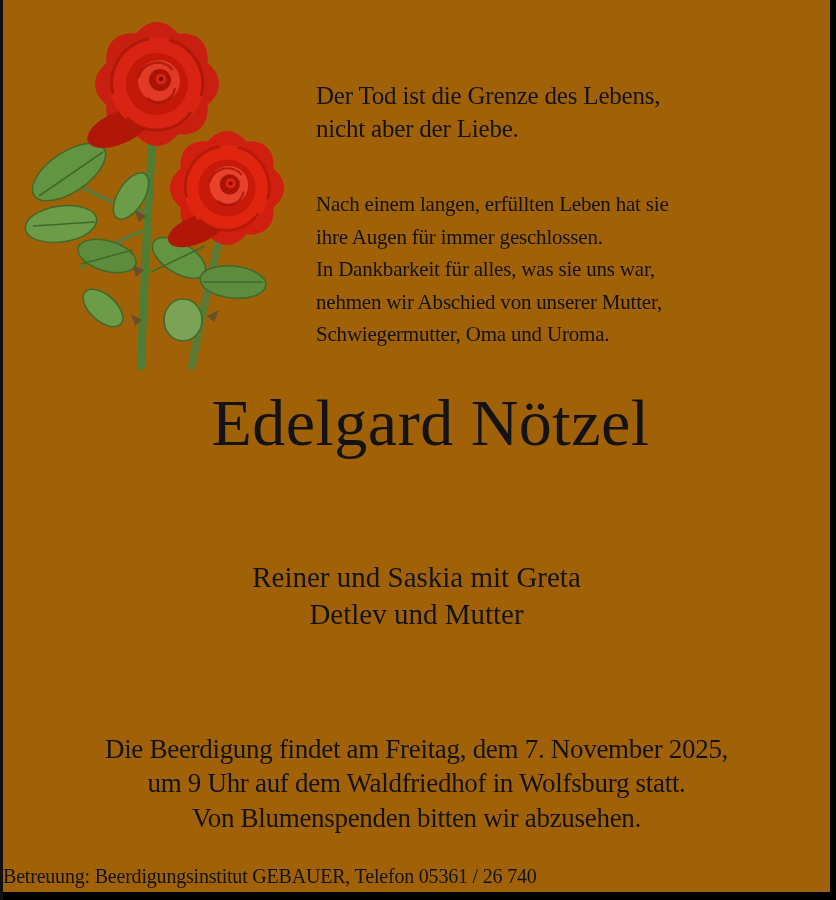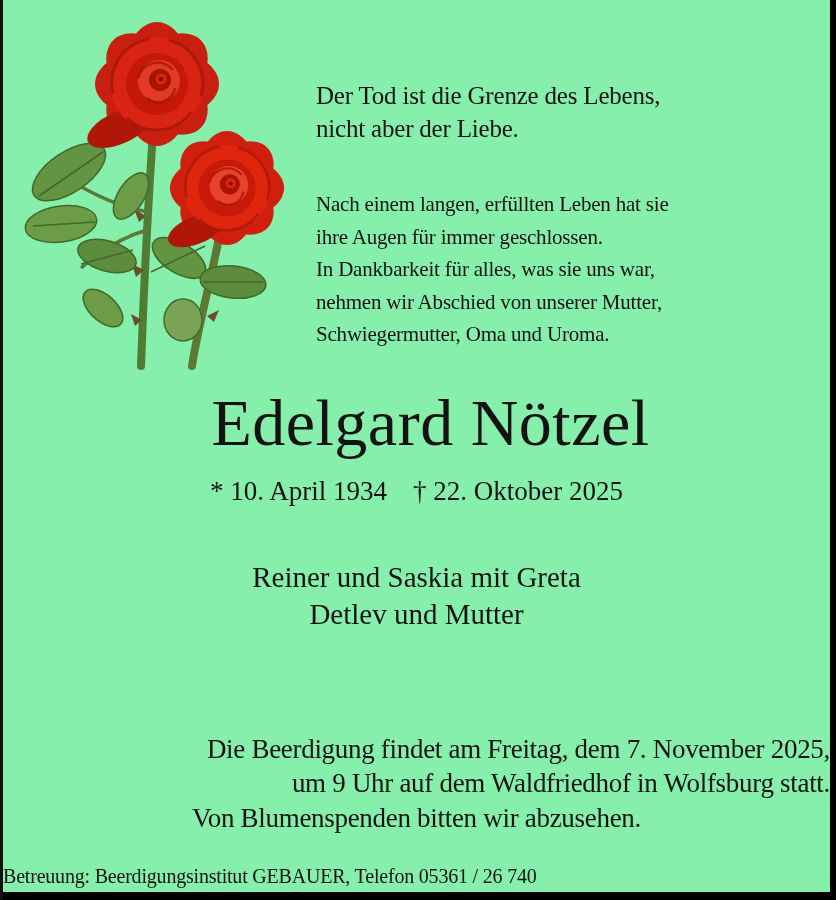--- a/index.html
+++ b/index.html
@@ -1,21 +1,21 @@
 <!DOCTYPE html>
 <html><head>
 <meta charset="utf-8">
 <style>
   html, body { margin: 0; padding: 0; background: #e8e8e8; }
   .page {
     position: relative;
     width: 836px;
     height: 900px;
     margin: 0 auto;
-    background: #86efac;
+    background: #a16207;
     font-family: "Liberation Serif", "DejaVu Serif", serif;
     color: #131313;
     overflow: hidden;
     box-sizing: border-box;
     border-left: 3px solid #111111;
     border-right: 6px solid #000000;
   }
   .bottom-rule {
     position: absolute;
     left: 0; right: 0; bottom: 0;
@@ -75,21 +75,21 @@
     top: 559px;
     text-align: center;
     font-size: 29px;
     line-height: 37px;
     white-space: nowrap;
   }
   .funeral {
     position: absolute;
     left: 0; right: 0;
     top: 732px;
-    text-align: right;
+    text-align: center;
     font-size: 27px;
     line-height: 34px;
     letter-spacing: -0.3px;
     white-space: nowrap;
   }
   .flowers {
     position: absolute;
     left: 0; right: 0;
     top: 801px;
     text-align: center;
@@ -187,24 +187,20 @@
   <div class="tribute">
     <div>Nach einem langen, erfüllten Leben hat sie</div>
     <div>ihre Augen für immer geschlossen.</div>
     <div>In Dankbarkeit für alles, was sie uns war,</div>
     <div>nehmen wir Abschied von unserer Mutter,</div>
     <div>Schwiegermutter, Oma und Uroma.</div>
   </div>
 
   <div class="name">Edelgard Nötzel</div>
 
-  <div class="dates">
-    <span>* 10. April 1934</span>
-    <span>† 22. Oktober 2025</span>
-  </div>
 
   <div class="family">
     <div>Reiner und Saskia mit Greta</div>
     <div>Detlev und Mutter</div>
   </div>
 
   <div class="funeral">
     <div>Die Beerdigung findet am Freitag, dem 7. November 2025,</div>
     <div>um 9 Uhr auf dem Waldfriedhof in Wolfsburg statt.</div>
   </div>

